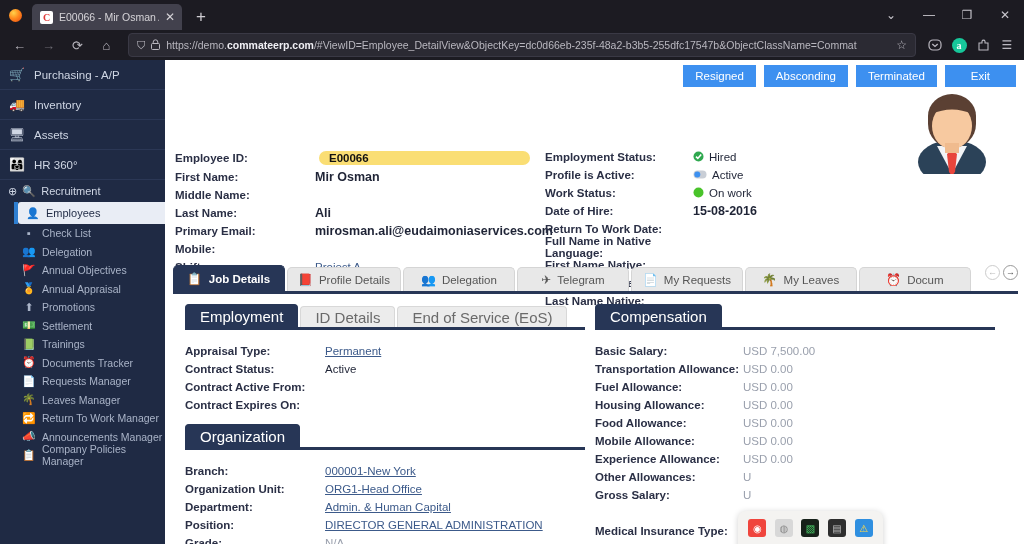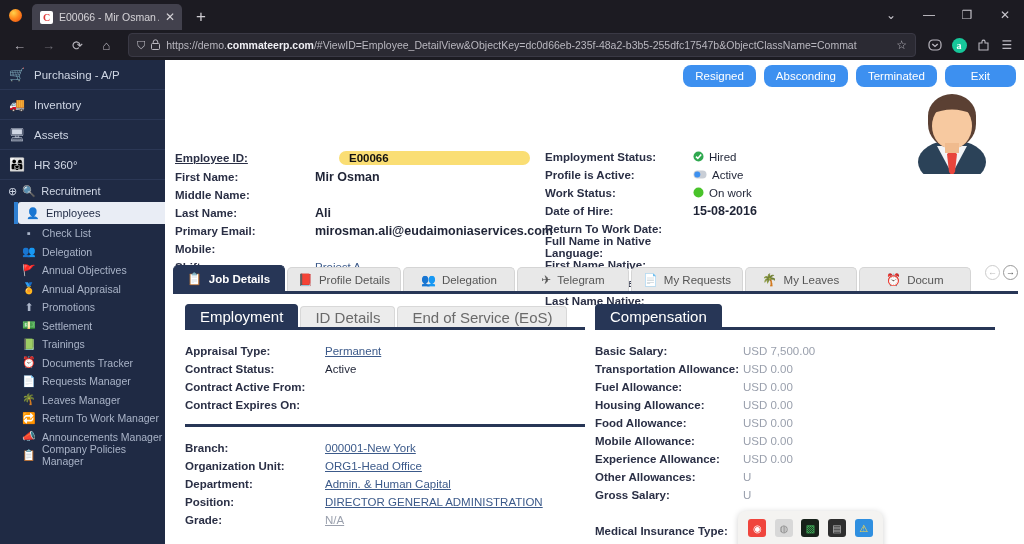--- a/index.html
+++ b/index.html
@@ -123,21 +123,21 @@
   }
 
   
   #main { position: absolute; left: 165px; top: 0; width: 859px; height: 484px; background: #fff; }
 
   #action-bar {
     position: absolute; right: 8px; top: 5px; display: flex; gap: 8px;
   }
   .act-btn {
     background: #3d90f0; color: #fff; font-size: 11.5px;
-    border-radius: 8px; padding: 5px 12px; border: none;
+    border-radius: 0; padding: 5px 12px; border: none;
   }
   #btn-exit { padding: 5px 26px; }
 
   .form-col { position: absolute; }
   .frow { display: flex; height: 18px; align-items: center; font-size: 11.5px; }
   .flabel { color: #2a2f45; font-weight: bold; flex: 0 0 auto; }
   .fval { color: #1f2436; flex: 0 0 auto; }
   .fval.link { color: #3c5a8a; text-decoration: underline; }
   .fval.muted { color: #9aa0ad; }
   .fval.big { font-size: 12.5px; font-weight: bold; }
@@ -356,21 +356,21 @@
 
     <div id="action-bar">
       <button class="act-btn">Resigned</button>
       <button class="act-btn">Absconding</button>
       <button class="act-btn">Terminated</button>
       <button class="act-btn" id="btn-exit">Exit</button>
     </div>
 
     <div class="form-col" id="col-left" style="left:10px; top:88px; width:355px;">
         <div class="frow" style="height: 20px;">
-          <span class="flabel" style="width: 164px; text-decoration: underline;">Employee ID:</span>
+          <span class="flabel" style="width: 144px;">Employee ID:</span>
           <span style="background: rgb(250, 222, 116); border-radius: 9px; padding: 1px 10px; font-weight: bold; font-size: 11.5px; color: rgb(17, 17, 17); display: inline-block; width: 220px;">E00066</span>
         </div>
         <div class="frow">
           <span class="flabel" style="width: 140px;">First Name:</span>
           <span class="fval big">Mir Osman</span>
         </div>
         <div class="frow">
           <span class="flabel" style="width: 140px;">Middle Name:</span>
           <span class="fval"></span>
         </div>
@@ -515,20 +515,23 @@
             <span class="fval"></span>
           </div>
           <div class="frow">
             <span class="flabel" style="width: 140px;">Contract Expires On:</span>
             <span class="fval"></span>
           </div>
         </div>
     </div>
 
     <div class="panel" id="panel-organization" style="left:20px; top:364px; width:400px;">
+      <div class="ptab-row">
+          <div class="ptab active">Organization</div>
+        </div>
       <div class="pline"></div>
       <div class="panel-rows" style="padding-top:12px;">
           <div class="frow">
             <span class="flabel" style="width: 140px;">Branch:</span>
             <span class="fval link">000001-New York</span>
           </div>
           <div class="frow">
             <span class="flabel" style="width: 140px;">Organization Unit:</span>
             <span class="fval link">ORG1-Head Office</span>
           </div>

